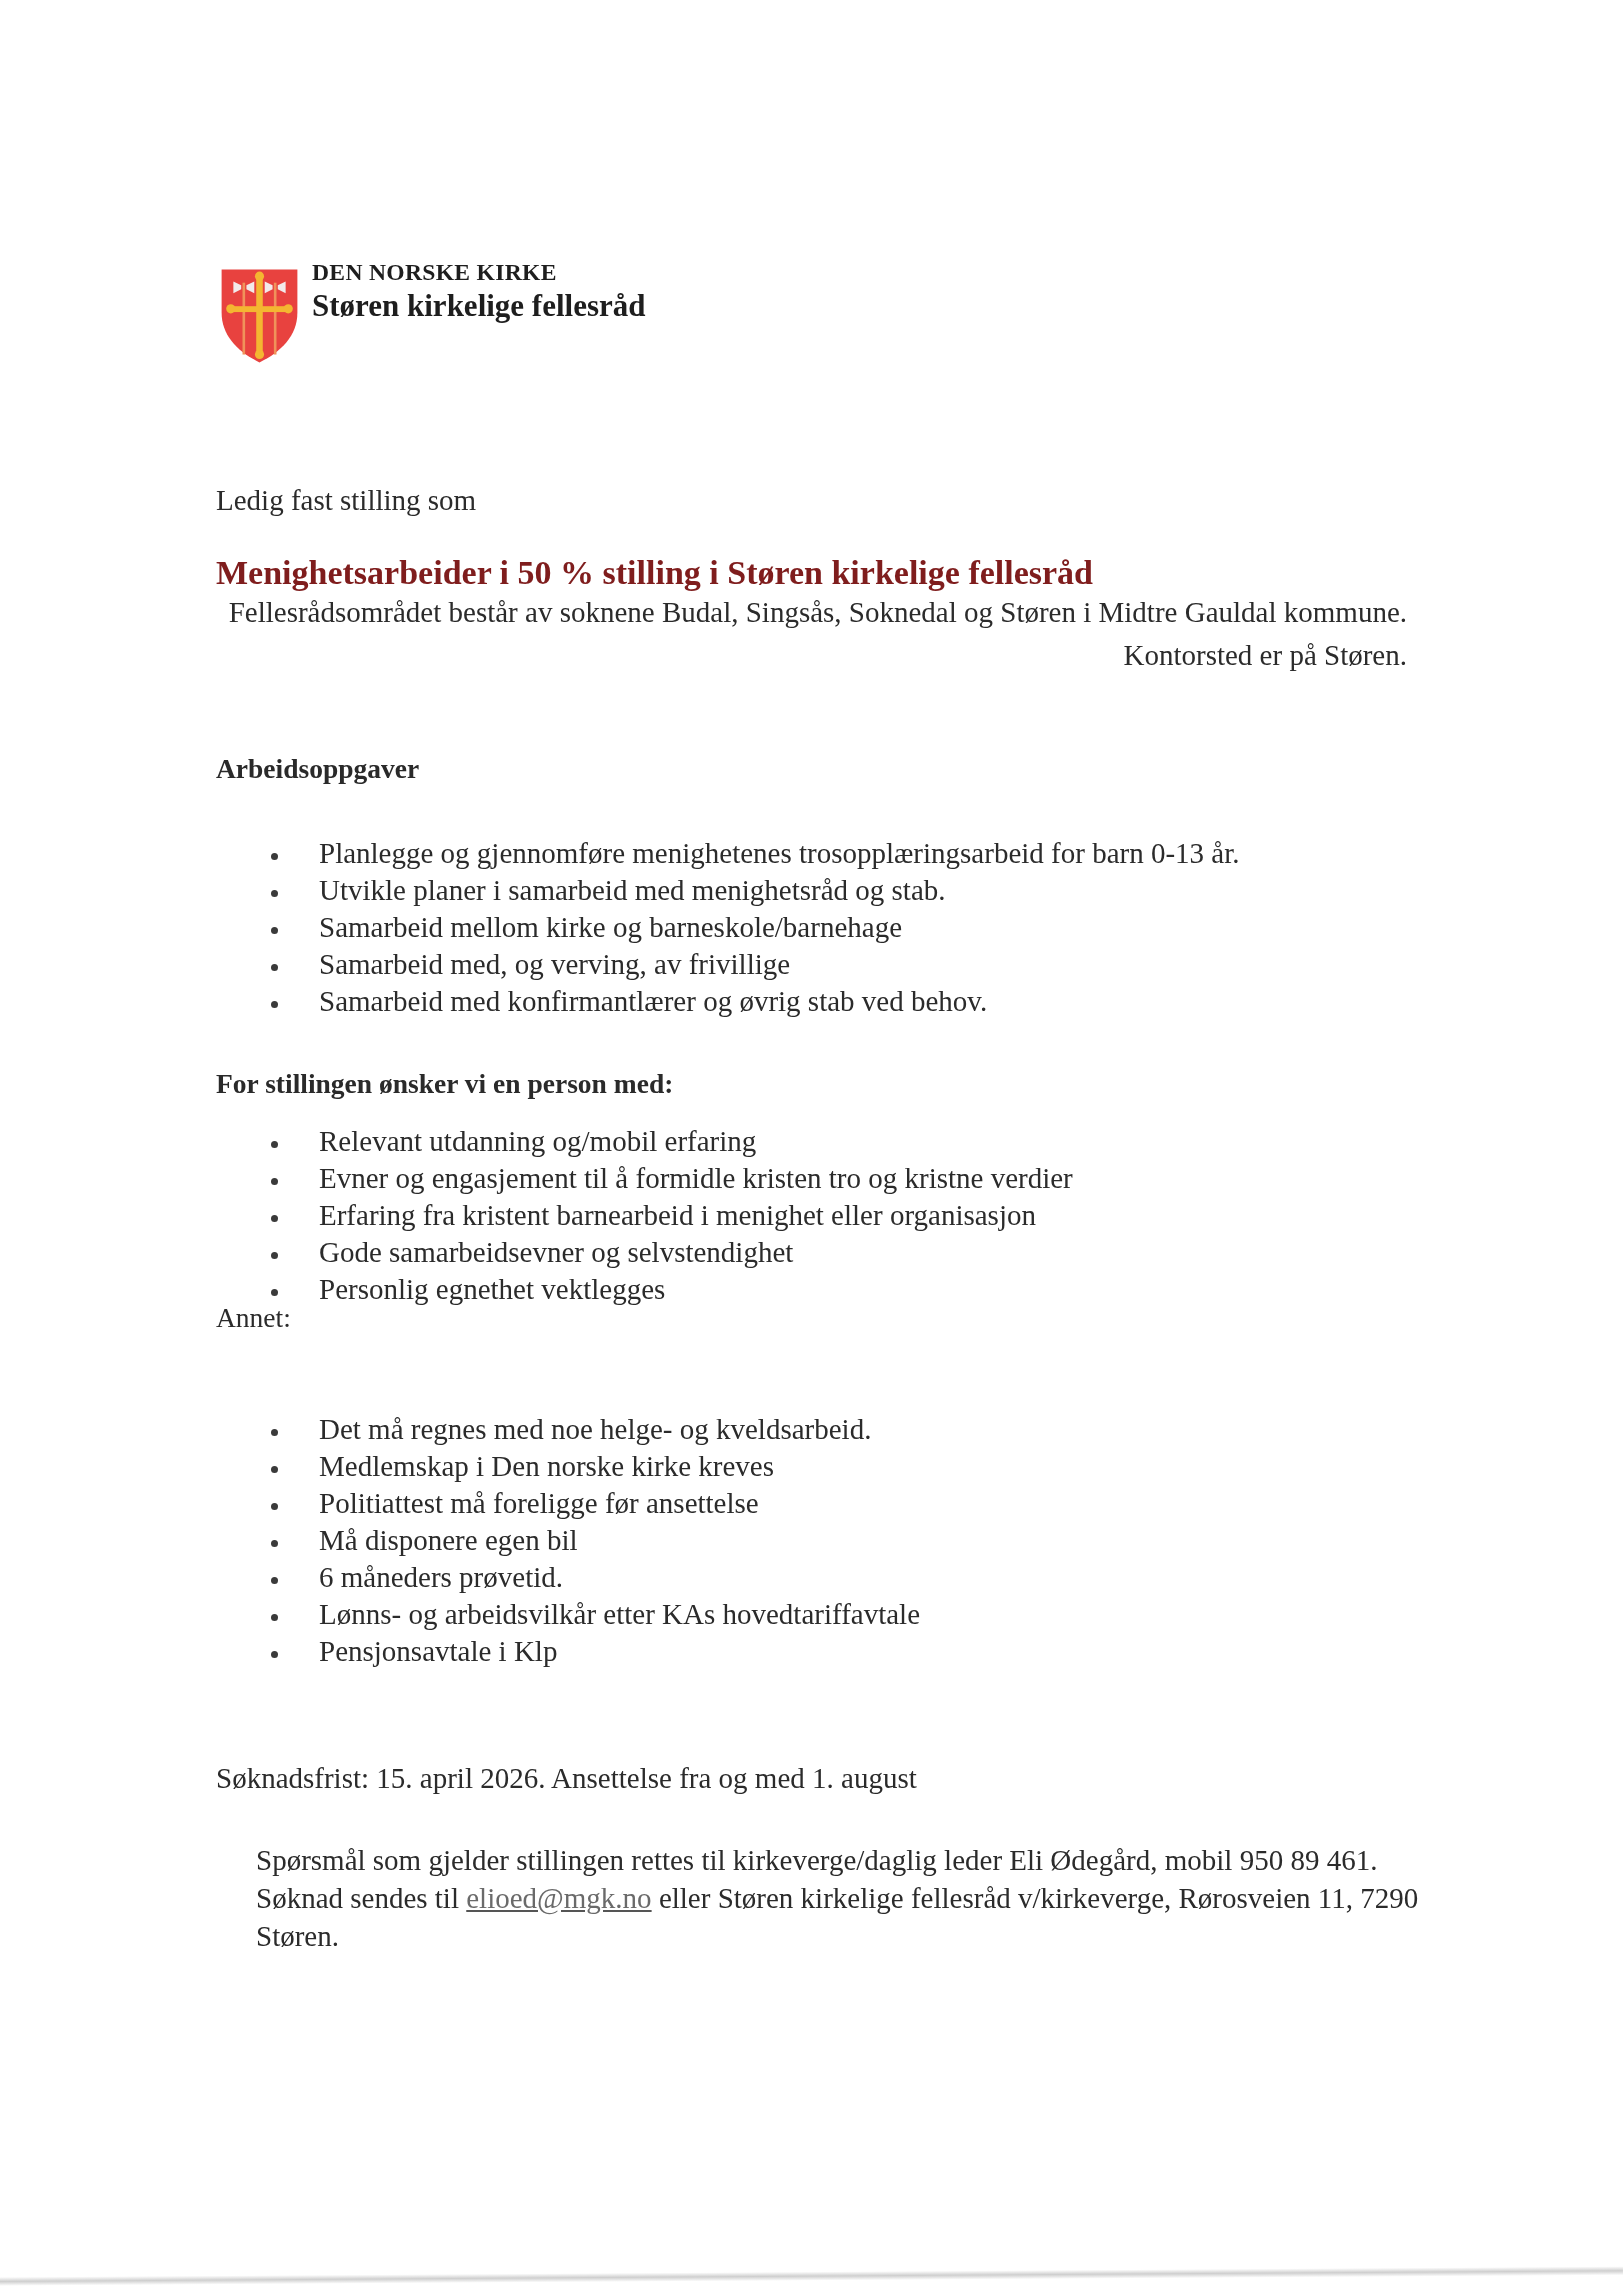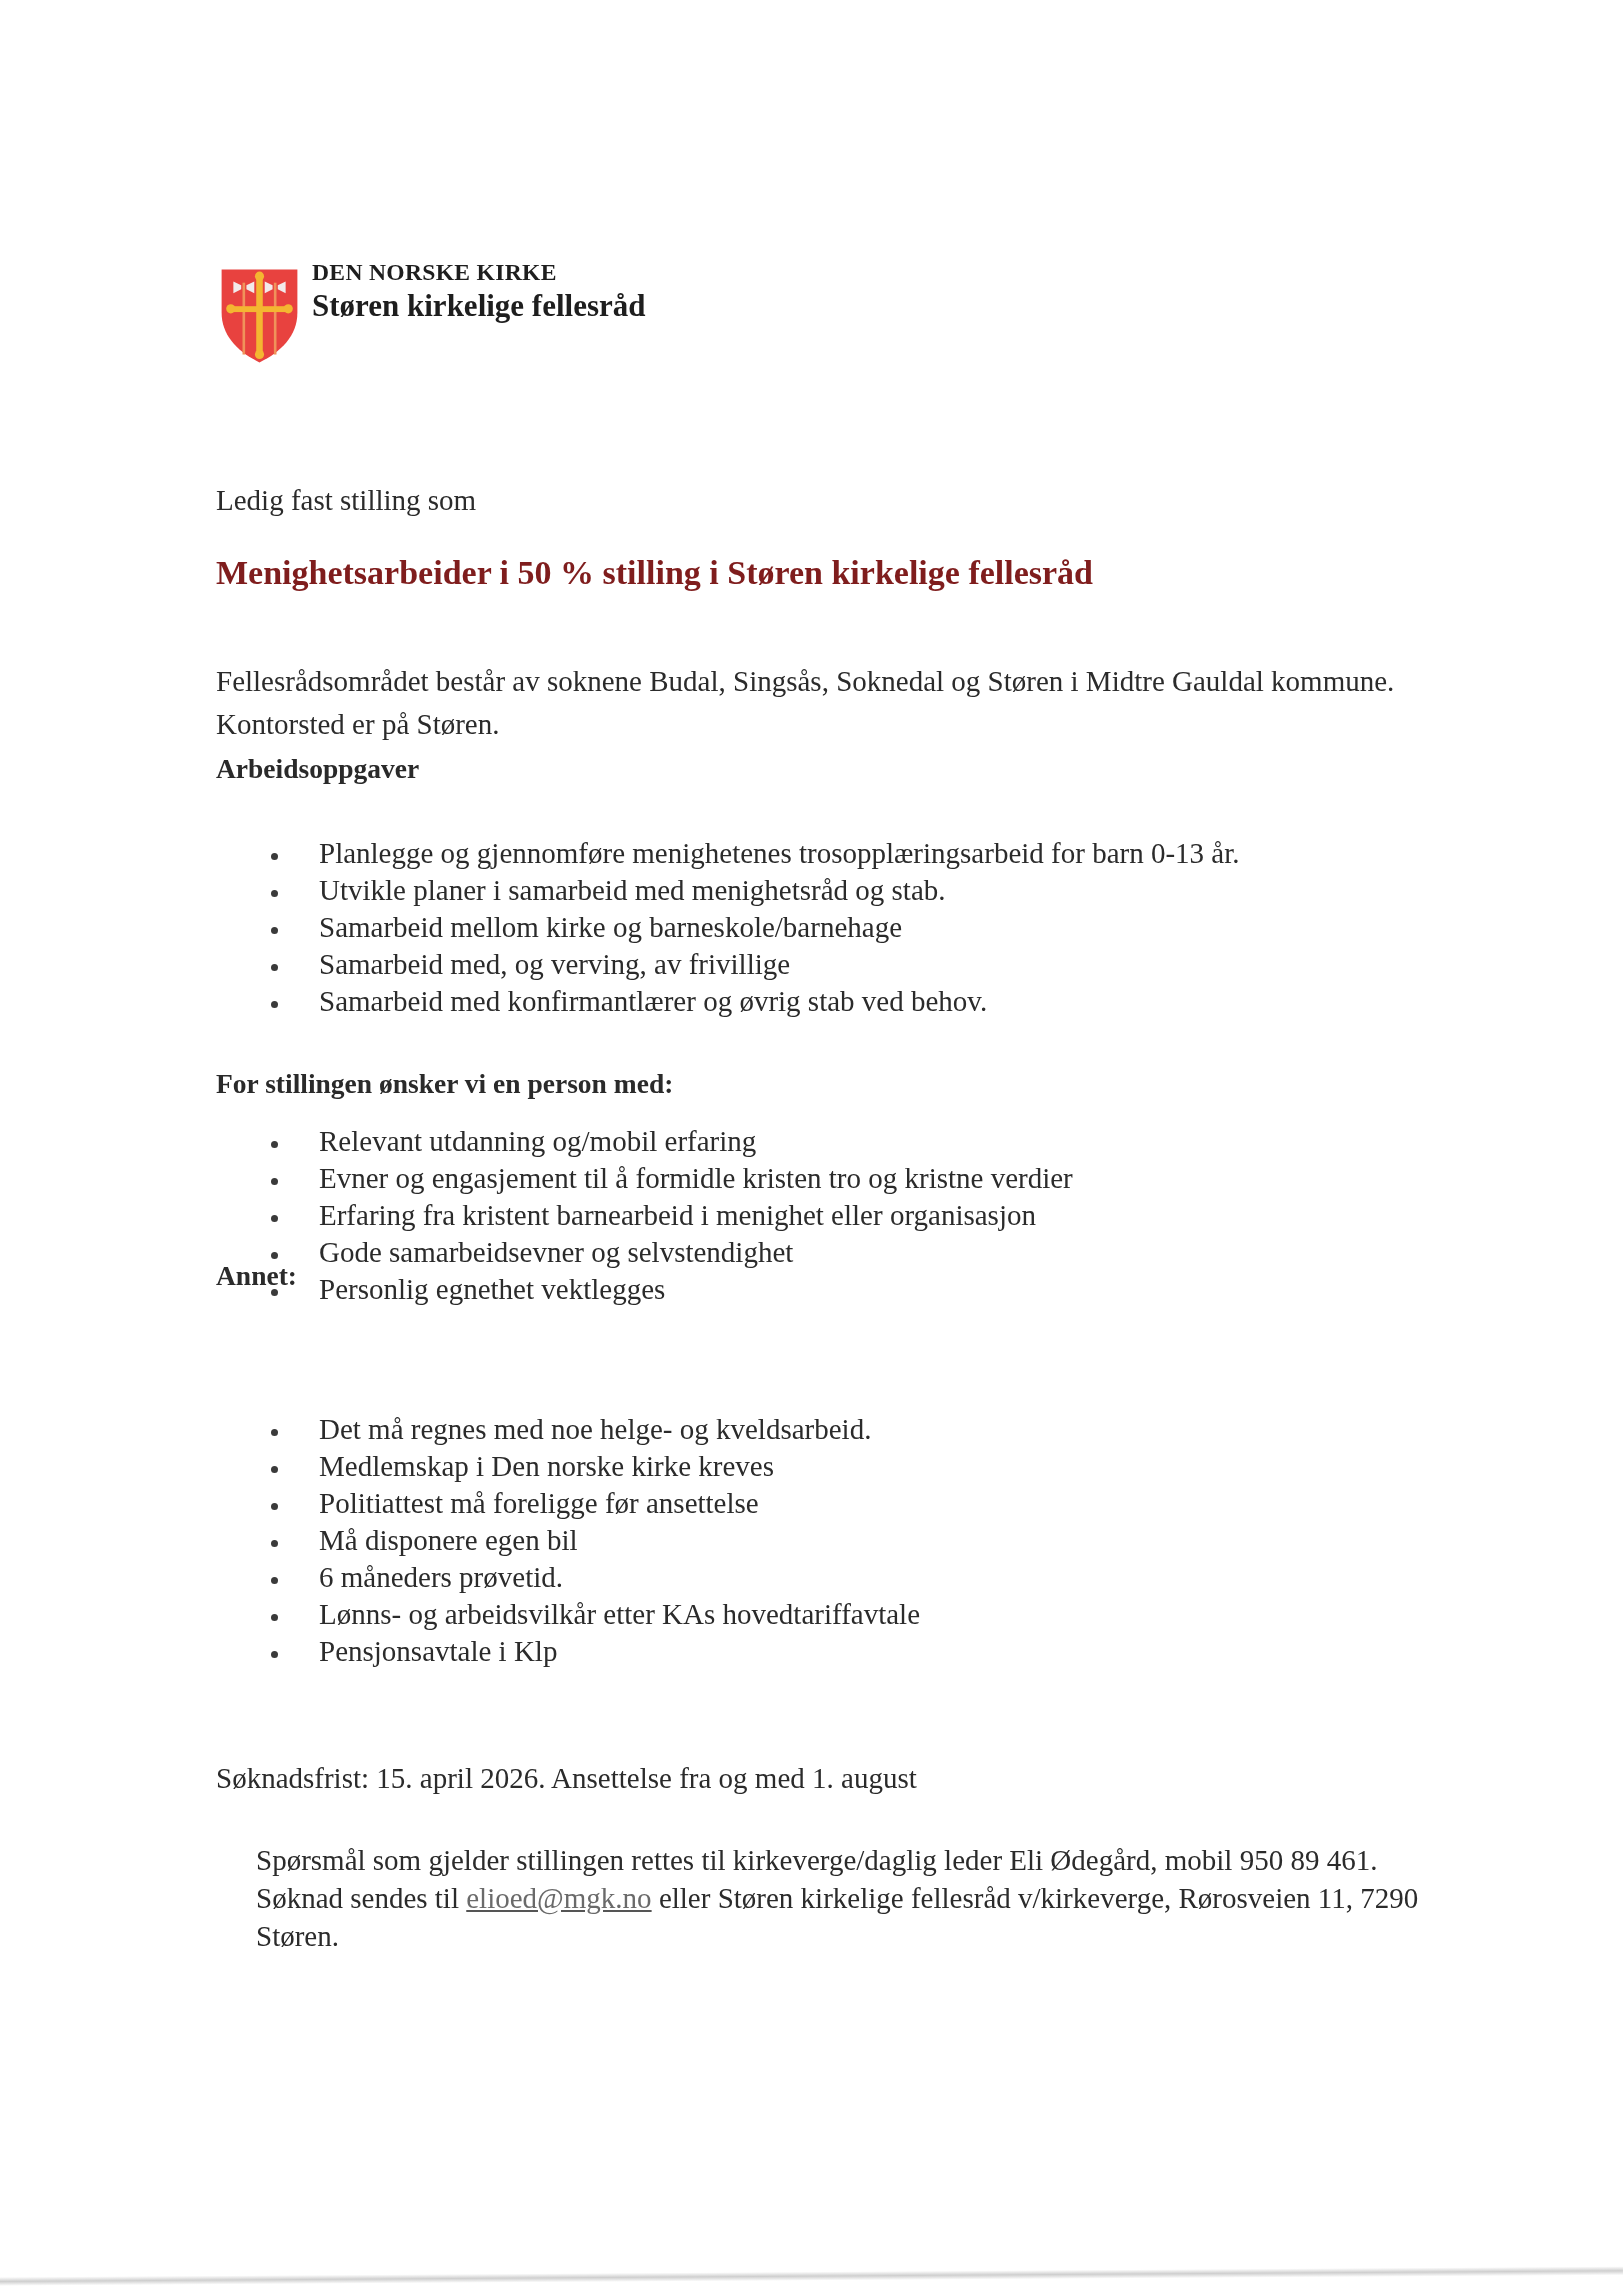--- a/index.html
+++ b/index.html
@@ -59,25 +59,25 @@
       white-space: nowrap;
       color: #2b2b2b;
     }
     .intro { top: 481px; }
     .title {
       top: 553px;
       font-size: 34px;
       font-weight: bold;
       color: #7f1d1d;
     }
-    .desc { top: 660px; white-space: normal; width: 1191px; line-height: 43px; }
+    .desc { top: 591px; white-space: normal; width: 1191px; line-height: 43px; text-align: right; }
     .h { font-weight: bold; font-size: 27.5px; color: #2a2a2a; }
     .h-tasks { top: 749px; }
     .h-wants { top: 1041px; margin-top: 23px; }
-    .h-other { top: 1256px; font-weight: bold; }
+    .h-other { top: 1298px; font-weight: normal; }
 
     ul.bullets {
       position: absolute;
       left: 216px;
       margin: 9px;
       padding: 0;
       list-style: none;
     }
     ul.bullets li {
       position: relative;

